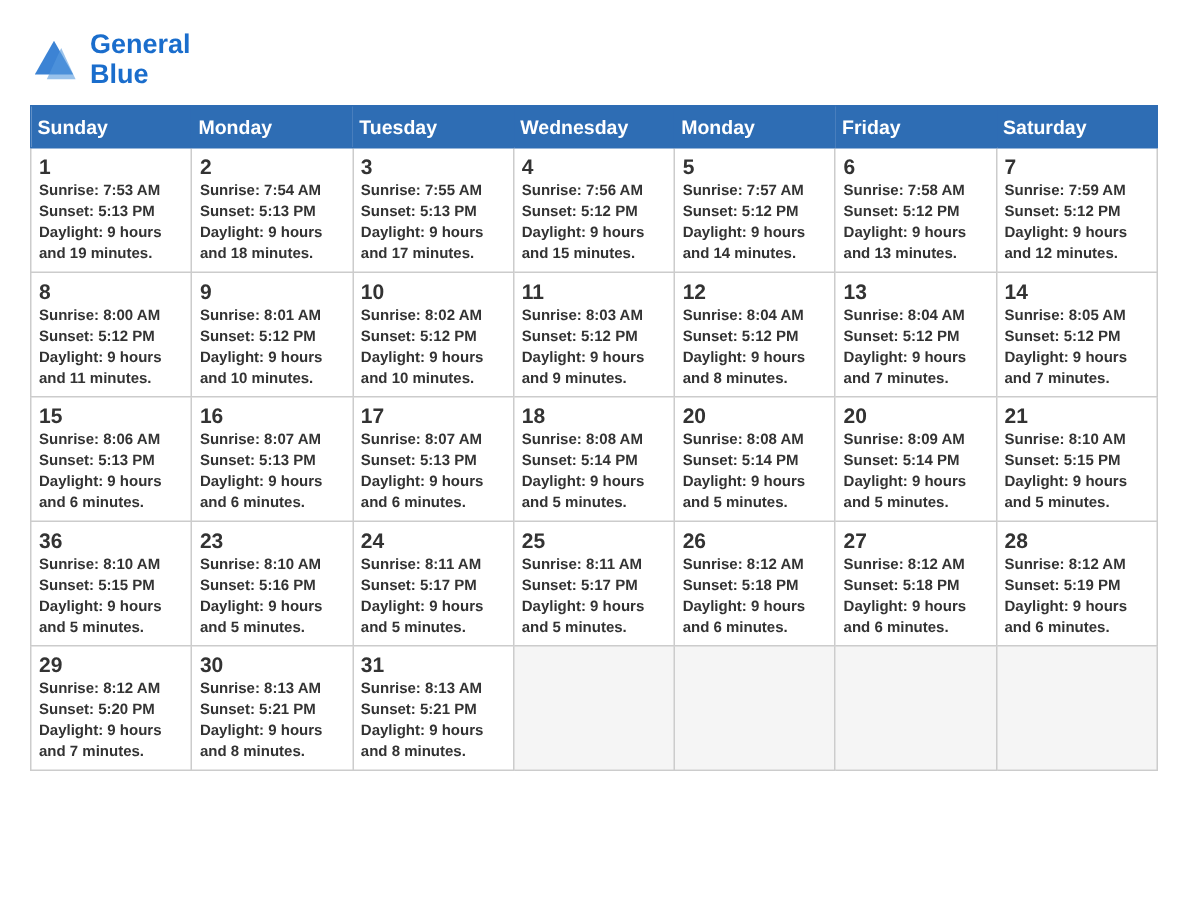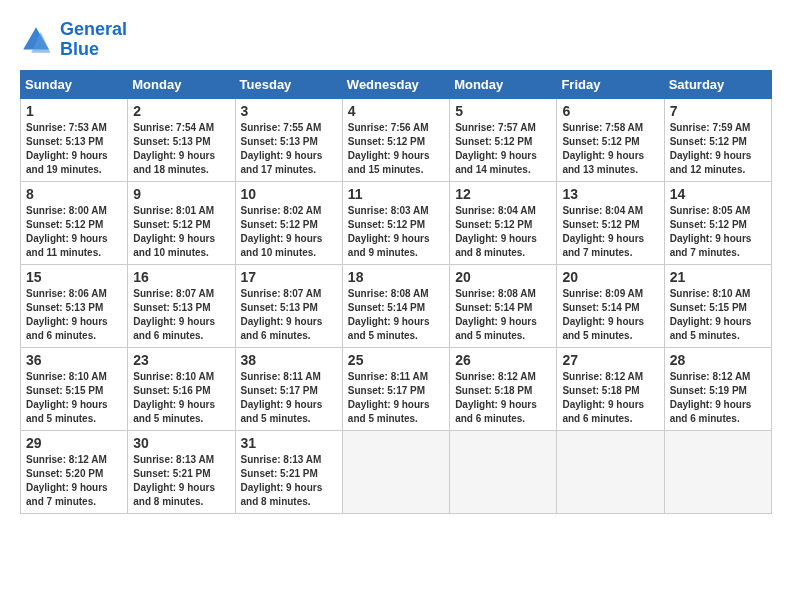--- a/index.html
+++ b/index.html
@@ -211,21 +211,21 @@
       <tr>
         <td>
           <span class="day-num">36</span>
 <div class="day-info">Sunrise: 8:10 AM<br>Sunset: 5:15 PM<br>Daylight: 9 hours and 5 minutes.</div>
         </td>
         <td>
           <span class="day-num">23</span>
 <div class="day-info">Sunrise: 8:10 AM<br>Sunset: 5:16 PM<br>Daylight: 9 hours and 5 minutes.</div>
         </td>
         <td>
-          <span class="day-num">38</span>
+          <span class="day-num">24</span>
 <div class="day-info">Sunrise: 8:11 AM<br>Sunset: 5:17 PM<br>Daylight: 9 hours and 5 minutes.</div>
         </td>
         <td>
           <span class="day-num">25</span>
 <div class="day-info">Sunrise: 8:11 AM<br>Sunset: 5:17 PM<br>Daylight: 9 hours and 5 minutes.</div>
         </td>
         <td>
           <span class="day-num">26</span>
 <div class="day-info">Sunrise: 8:12 AM<br>Sunset: 5:18 PM<br>Daylight: 9 hours and 6 minutes.</div>
         </td>

